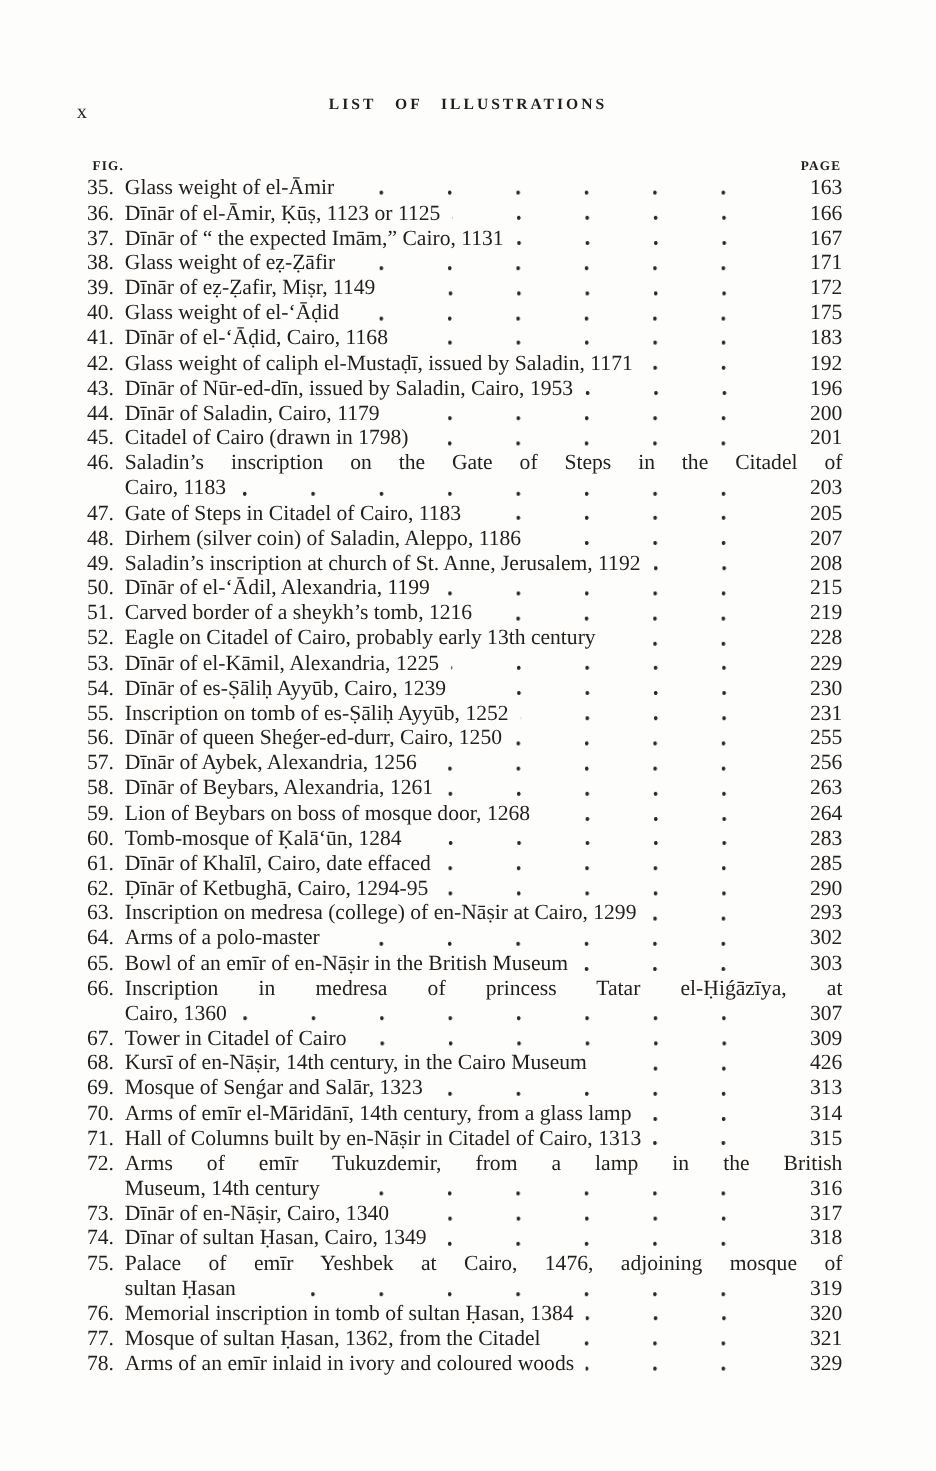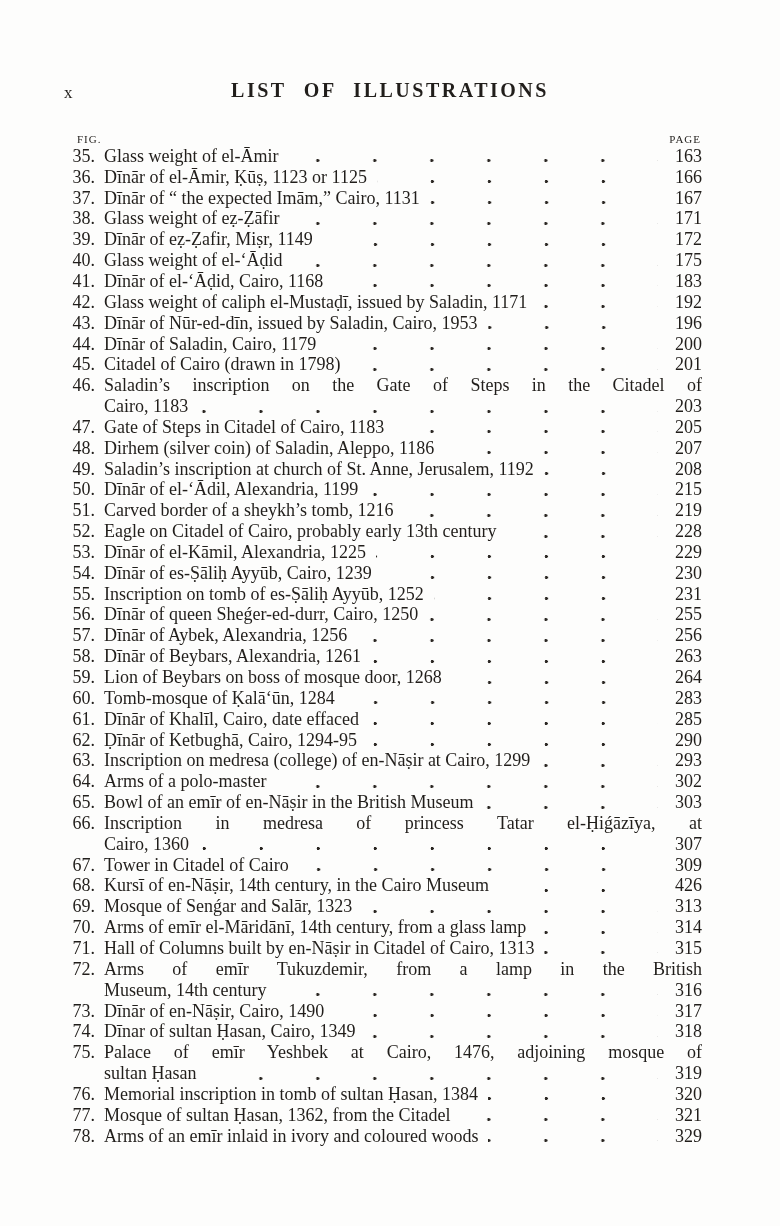--- a/index.html
+++ b/index.html
@@ -9,29 +9,29 @@
     font-family:"Liberation Serif","DejaVu Serif",serif;
     color:#211e1b;
     -webkit-font-smoothing:antialiased;
   }
   .sheet{position:relative;width:780px;height:1226px;background:#fdfdfc;}
 
   
   .masthead{position:absolute;top:79px;left:0;right:0;height:26px;}
   .folio{position:absolute;left:64px;top:4px;font-size:17px;}
   .title{
-    text-align:center;font-size:20px;font-weight:700;
+    text-align:center;font-size:13px;font-weight:700;
     letter-spacing:2.5px;word-spacing:10px;
   }
 
   
   .cols{
     position:absolute;top:133px;left:77px;right:79px;
     display:flex;justify-content:space-between;
-    font-size:11px;font-weight:400;letter-spacing:1px;
+    font-size:11px;font-weight:700;letter-spacing:1px;
   }
 
   
   .list{position:absolute;top:146px;left:72px;right:78px;}
   .row{display:flex;align-items:center;height:20.85px;font-size:18px;}
   .fig{flex:none;width:23px;text-align:right;}
   .txt{margin-left:9px;white-space:nowrap;}
   .leader{
     flex:1 0 6px;display:inline-block;height:14px;
     margin:0 4px 0 10px;
@@ -299,21 +299,21 @@
 
   </div>
       <div class="row cont">
     <span class="fig"></span>
     <span class="txt">Museum, 14th century</span>
     <span class="leader"></span>
     <span class="pg">316</span>
   </div>
       <div class="row">
     <span class="fig">73.</span>
-    <span class="txt">Dīnār of en-Nāṣir, Cairo, 1490</span>
+    <span class="txt">Dīnār of en-Nāṣir, Cairo, 1340</span>
     <span class="leader"></span>
     <span class="pg">317</span>
   </div>
       <div class="row">
     <span class="fig">74.</span>
     <span class="txt">Dīnar of sultan Ḥasan, Cairo, 1349</span>
     <span class="leader"></span>
     <span class="pg">318</span>
   </div>
       <div class="row wrap">

